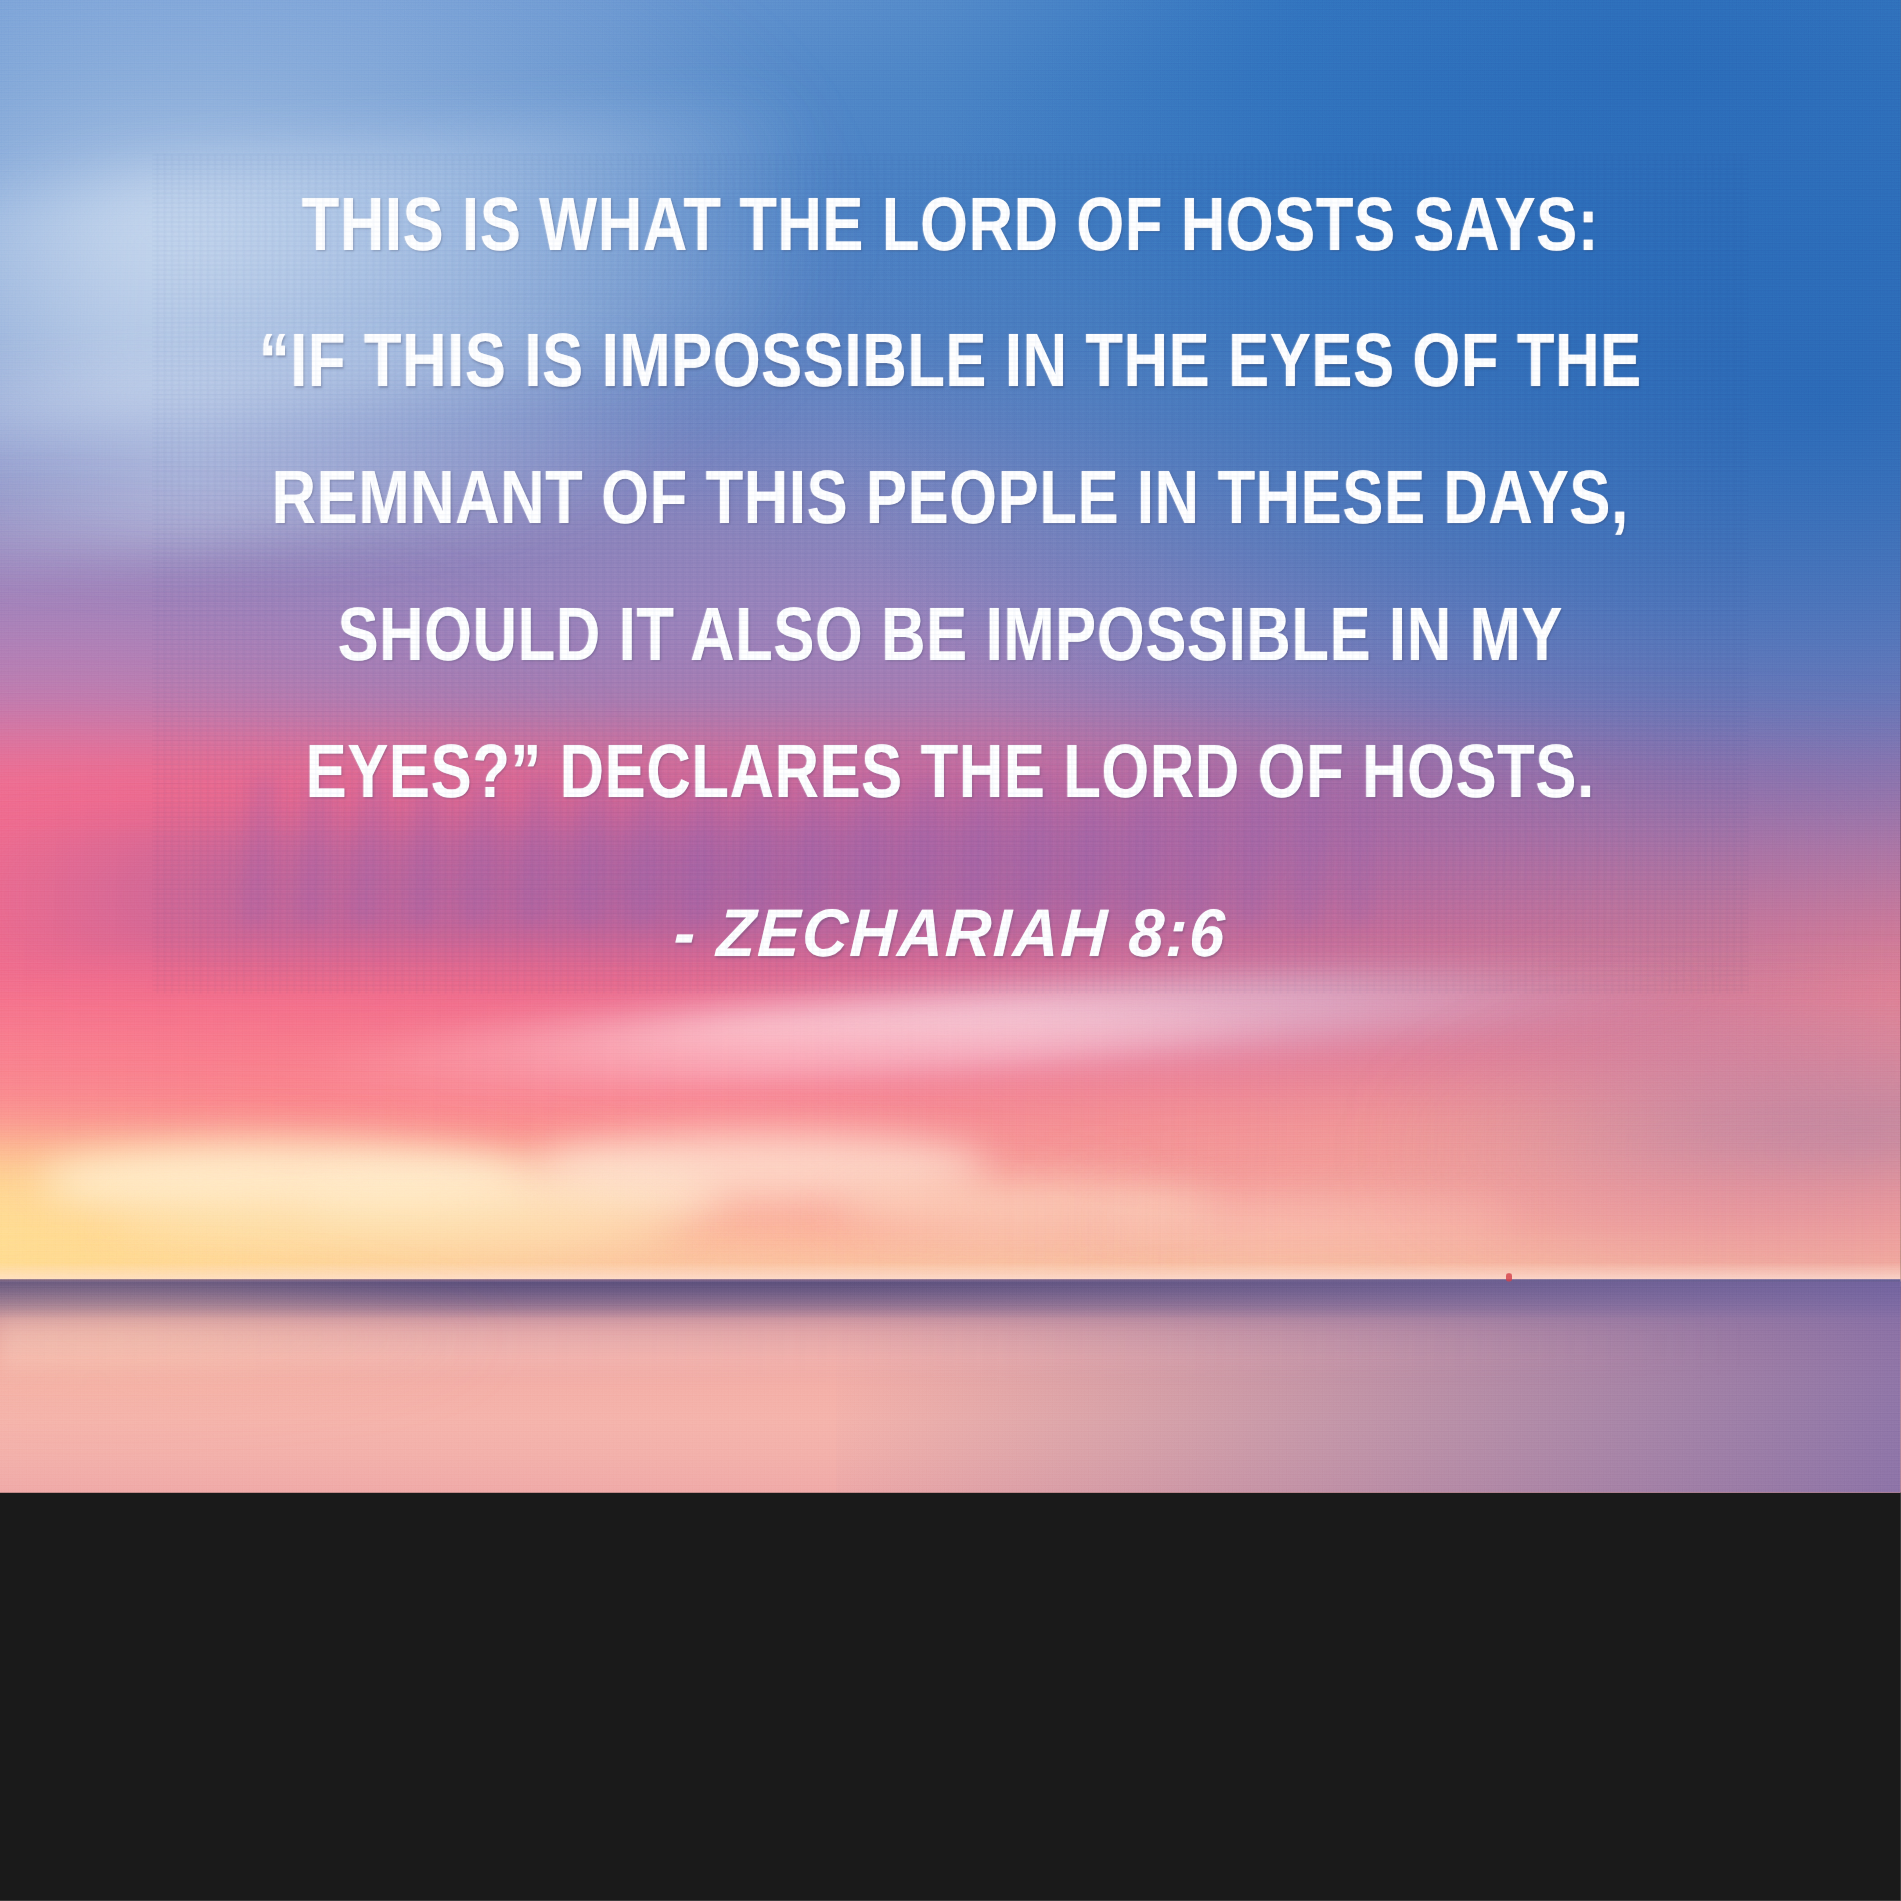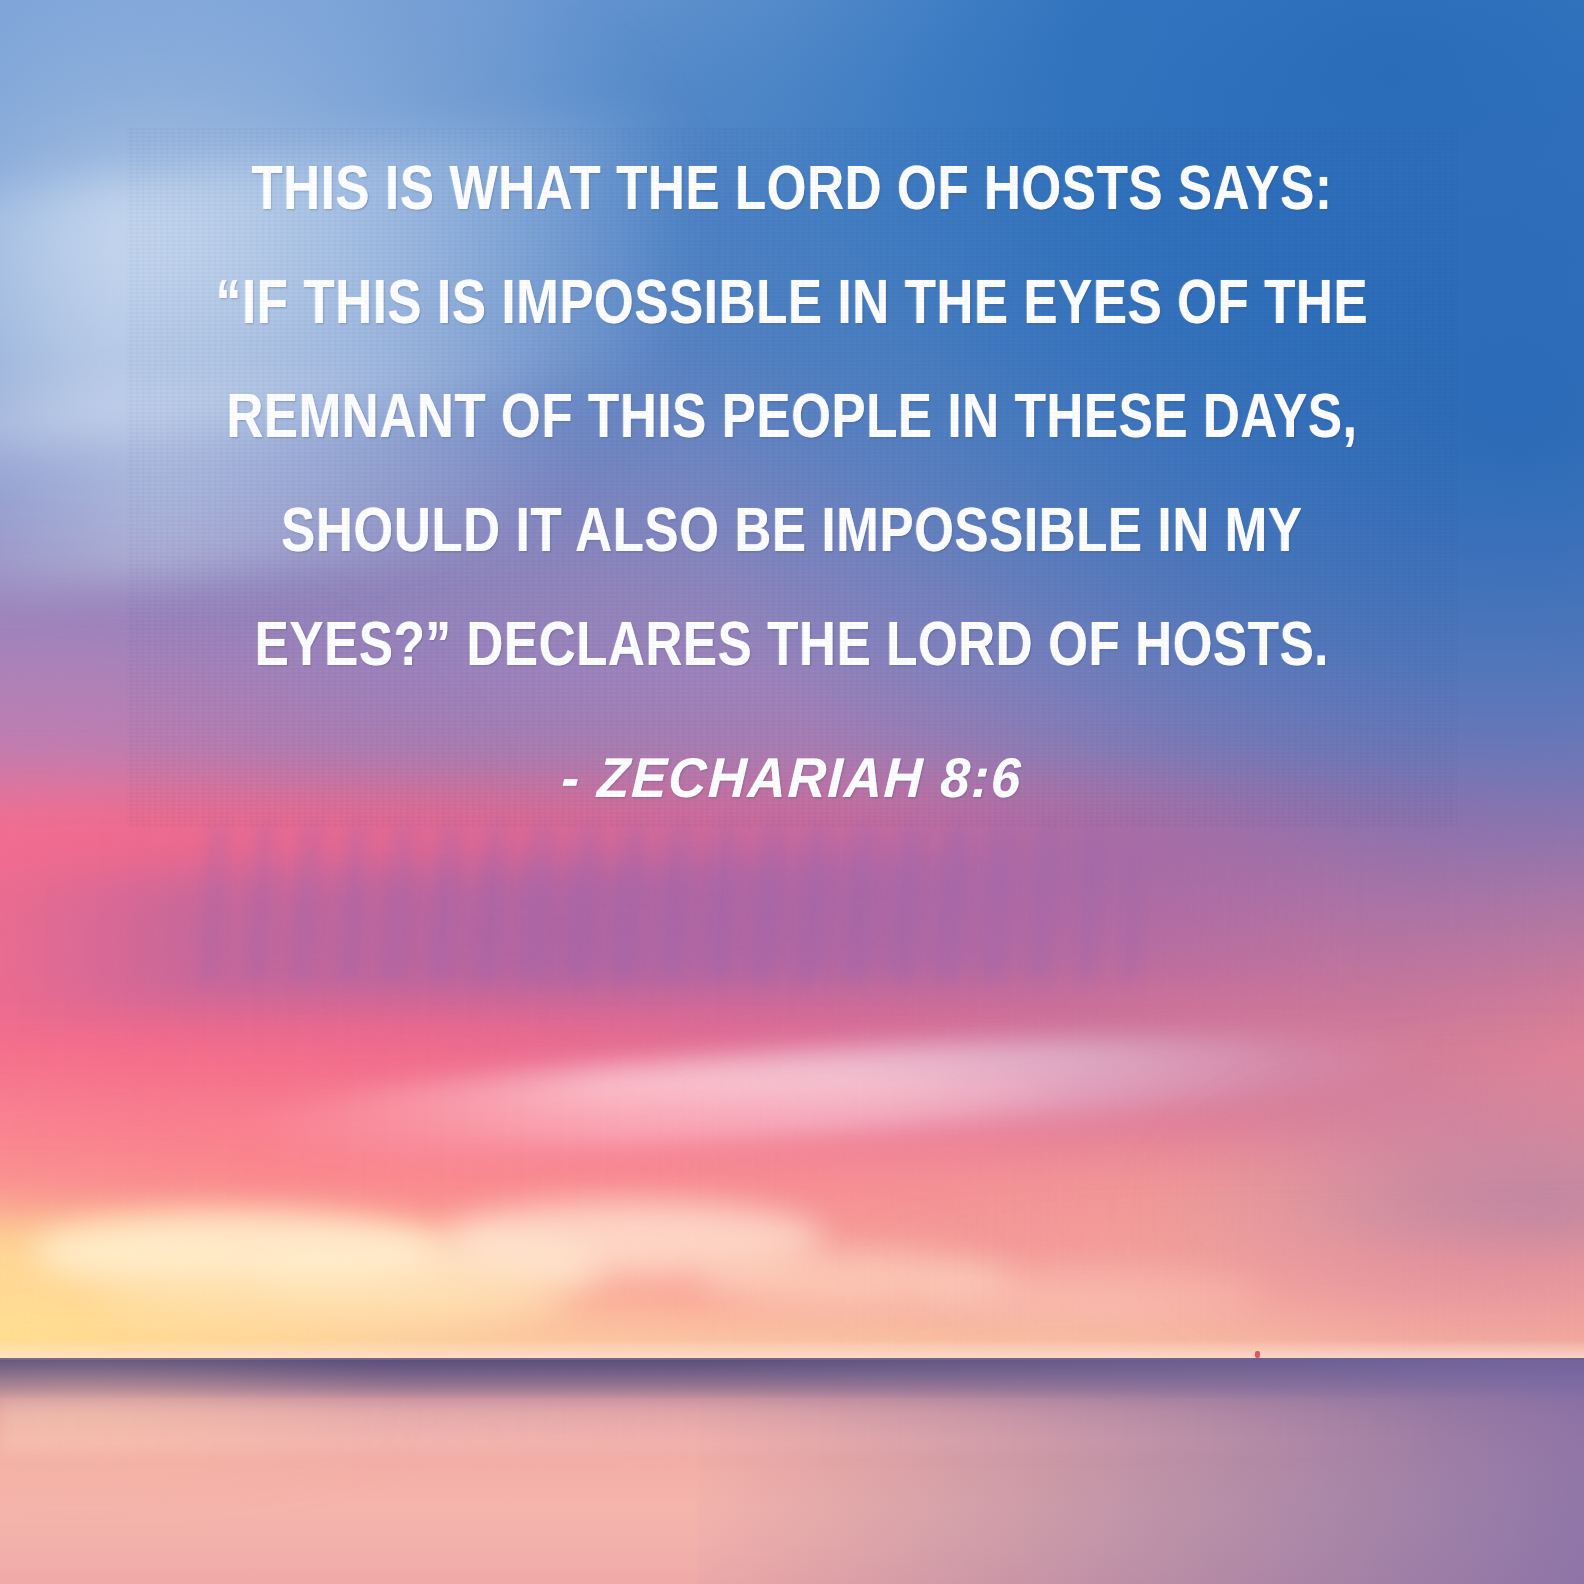--- a/index.html
+++ b/index.html
@@ -5,21 +5,21 @@
 <style>
   html, body {
     margin: 0;
     padding: 0;
     background: #1a1a1a;
   }
 
   #canvas {
     position: relative;
     width: 1584px;
-    height: 1584px;
+    height: 1244px;
     overflow: hidden;
     font-family: "Liberation Sans", sans-serif;
     
     background: linear-gradient(
         to bottom,
         #6f9ad4 0%,
         #5f8fcd 6%,
         #5585c8 14%,
         #5d84c4 22%,
         #7b87c2 30%,

